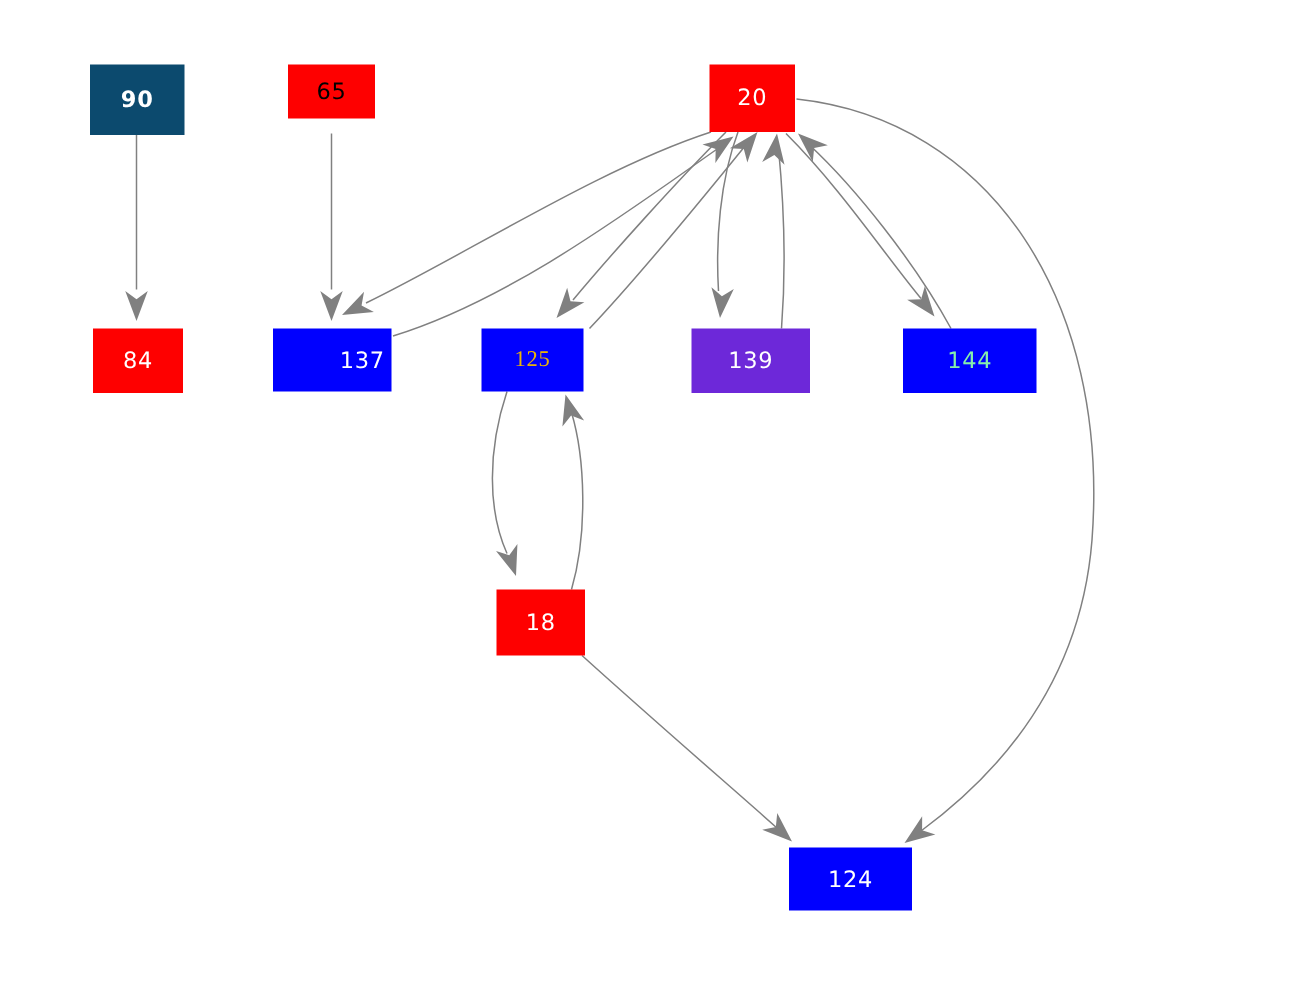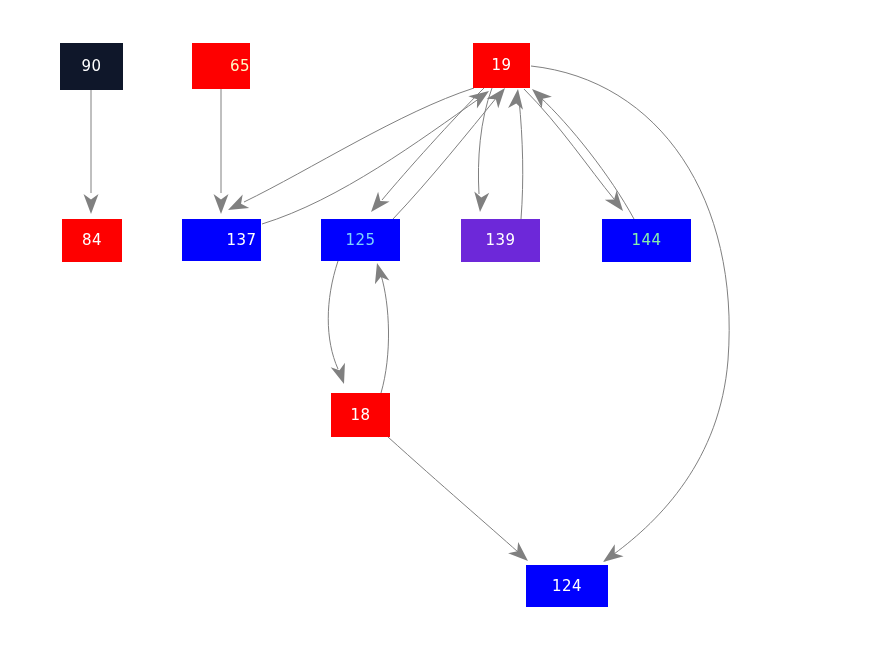--- a/index.html
+++ b/index.html
@@ -84,36 +84,36 @@
         <polygon class="arrow-head" points="0,0 -20,-7.5 -14.5,0 -20,7.5" fill="#808080" transform="translate(623,211) rotate(52)"></polygon>
         <polygon class="arrow-head" points="0,0 -20,-7.5 -14.5,0 -20,7.5" fill="#808080" transform="translate(532,89) rotate(-138)"></polygon>
         <polygon class="arrow-head" points="0,0 -20,-7.5 -14.5,0 -20,7.5" fill="#808080" transform="translate(344,384) rotate(72)"></polygon>
         <polygon class="arrow-head" points="0,0 -20,-7.5 -14.5,0 -20,7.5" fill="#808080" transform="translate(377,263) rotate(-105)"></polygon>
         <polygon class="arrow-head" points="0,0 -20,-7.5 -14.5,0 -20,7.5" fill="#808080" transform="translate(528,561) rotate(42)"></polygon>
         <polygon class="arrow-head" points="0,0 -20,-7.5 -14.5,0 -20,7.5" fill="#808080" transform="translate(603,562) rotate(144)"></polygon>
       </g>
   </svg>
 
   <div id="nodes-layer">
-      <div class="node-box" style="left: 60px; top: 43px; width: 63px; height: 47px; background: #0f172a; color: rgb(255, 255, 255);">
+      <div class="node-box" style="left: 60px; top: 43px; width: 63px; height: 47px; background: #0c4a6e; color: rgb(255, 255, 255); font-weight: bold;">
         <span class="node-label">90</span>
       </div>
-      <div class="node-box" style="left: 192px; top: 43px; width: 58px; height: 46px; background: rgb(254, 0, 0); color: #fef9c3; justify-content: flex-end;">
+      <div class="node-box" style="left: 192px; top: 43px; width: 58px; height: 36px; background: rgb(254, 0, 0); color: #000000;">
         <span class="node-label">65</span>
       </div>
       <div class="node-box" style="left: 473px; top: 43px; width: 57px; height: 45px; background: rgb(254, 0, 0); color: rgb(255, 255, 255);">
-        <span class="node-label">19</span>
+        <span class="node-label">20</span>
       </div>
       <div class="node-box" style="left: 62px; top: 219px; width: 60px; height: 43px; background: rgb(254, 0, 0); color: rgb(255, 255, 255);">
         <span class="node-label">84</span>
       </div>
       <div class="node-box" style="left: 182px; top: 219px; width: 79px; height: 42px; background: rgb(0, 0, 255); color: rgb(255, 255, 255); padding-left: 40px;">
         <span class="node-label">137</span>
       </div>
-      <div class="node-box" style="left: 321px; top: 219px; width: 79px; height: 42px; background: rgb(0, 0, 255); color: #7dd3fc;">
+      <div class="node-box" style="left: 321px; top: 219px; width: 68px; height: 42px; background: rgb(0, 0, 255); color: #eab308; font-family: Liberation Serif, serif;">
         <span class="node-label">125</span>
       </div>
       <div class="node-box" style="left: 461px; top: 219px; width: 79px; height: 43px; background: #6d28d9; color: rgb(255, 255, 255);">
         <span class="node-label">139</span>
       </div>
       <div class="node-box" style="left: 602px; top: 219px; width: 89px; height: 43px; background: rgb(0, 0, 255); color: #86efac;">
         <span class="node-label">144</span>
       </div>
       <div class="node-box" style="left: 331px; top: 393px; width: 59px; height: 44px; background: rgb(254, 0, 0); color: rgb(255, 255, 255);">
         <span class="node-label">18</span>

